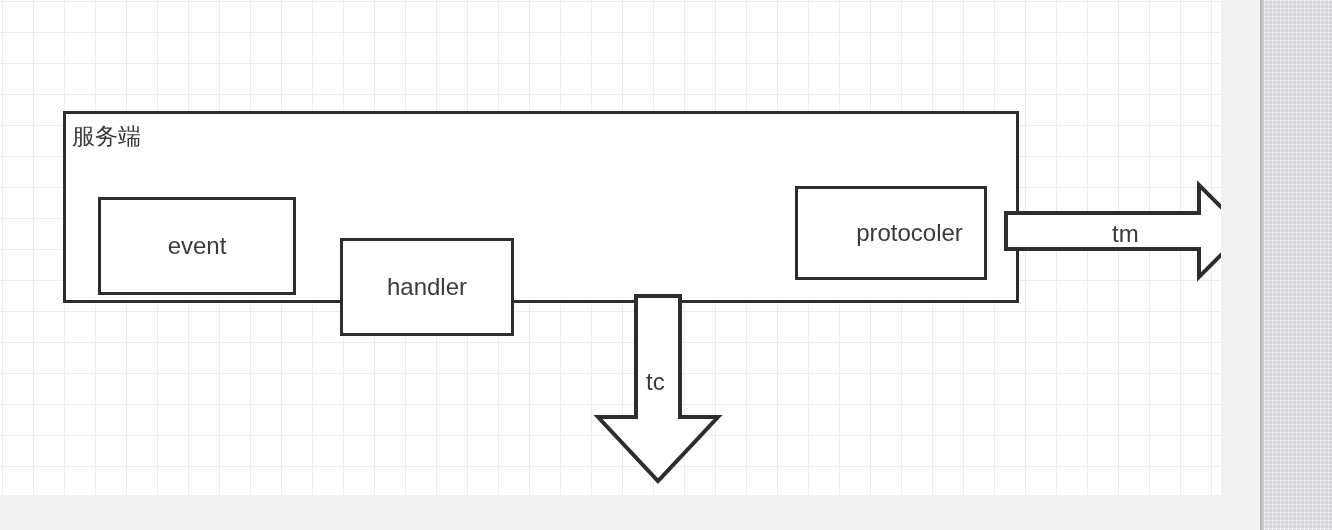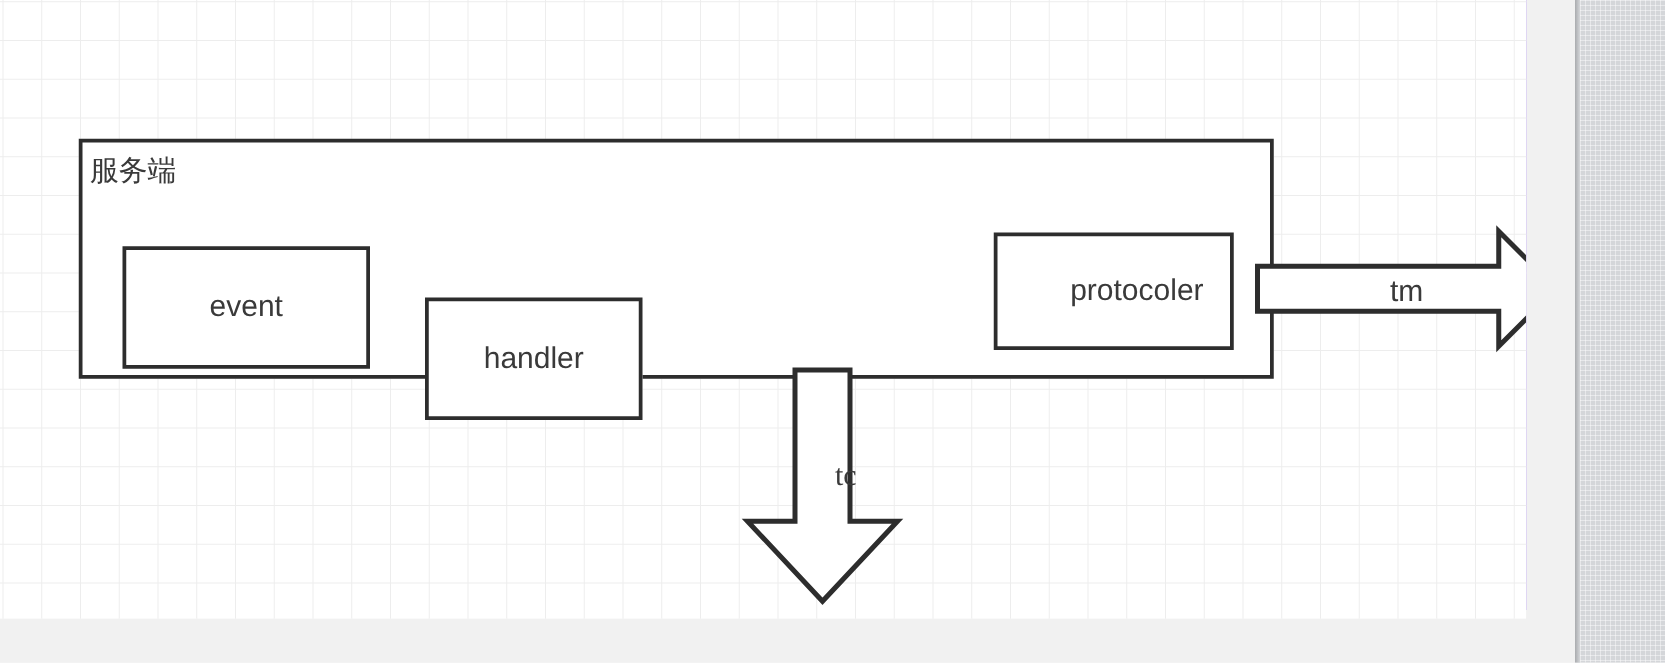--- a/index.html
+++ b/index.html
@@ -130,21 +130,21 @@
   #arrow-right-svg { left: 1004px; top: 180px; }
   #arrow-down-svg  { left: 592px;  top: 296px; }
 
   .arrow-label {
     position: absolute;
     font-size: 24px;
     color: #3a3a3a;
     white-space: nowrap;
   }
   #label-tm { left: 1112px; top: 220px; }
-  #label-tc { left: 668px;  top: 368px; font-family: Liberation Serif, serif; }
+  #label-tc { left: 646px;  top: 368px; }
 </style>
 </head>
 <body>
 
 <div id="screen">
 
   <div id="canvas">
 
     <div class="container-box">
       <span class="container-title">服务端</span>

